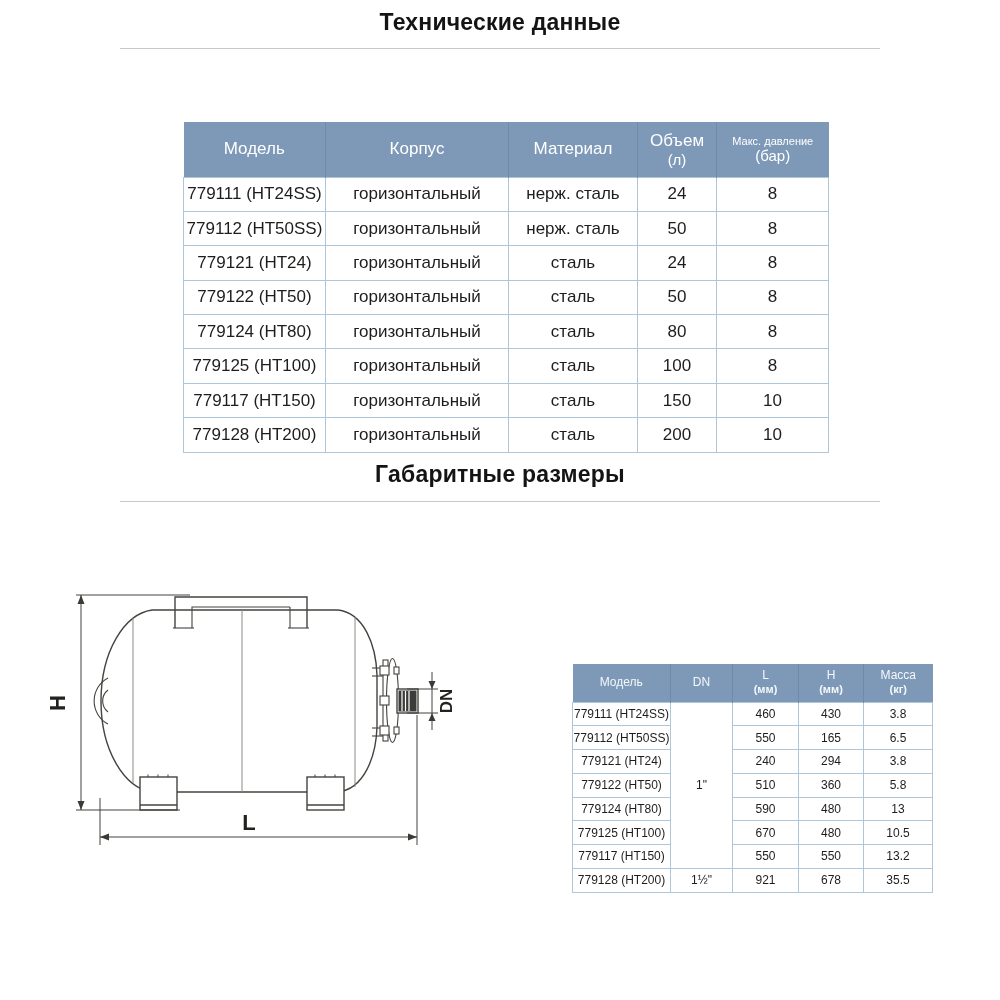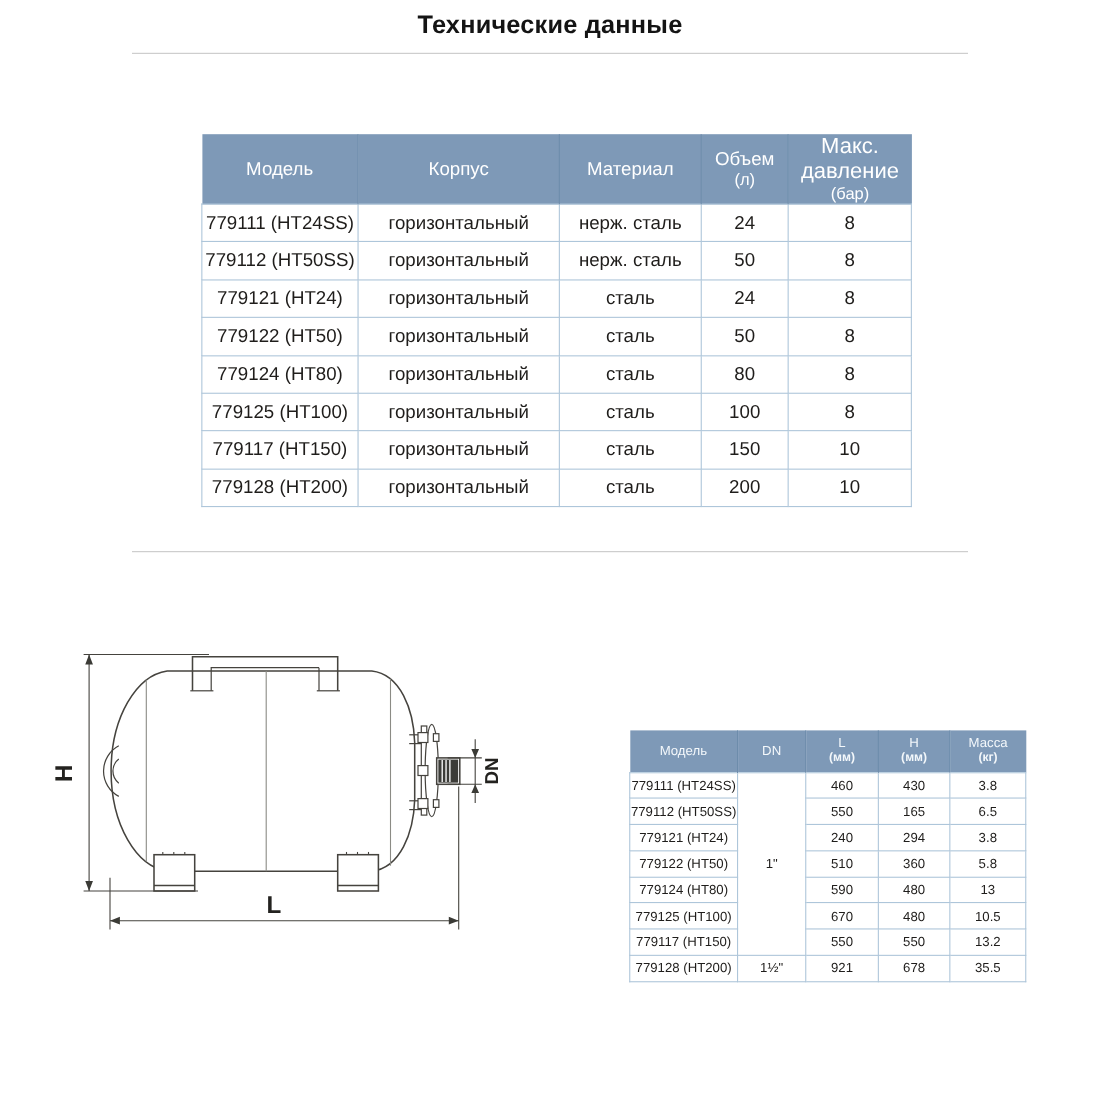--- a/index.html
+++ b/index.html
@@ -23,21 +23,21 @@
 
   table{border-collapse:collapse;table-layout:fixed;position:absolute;margin-top:45px;}
   th,td{padding:0;text-align:center;vertical-align:middle;}
 
   
   #tech-table{left:183px;top:77px;width:645px;font-size:17px;color:#1f1d1b;}
   #tech-table th{background:var(--header-bg);color:#fff;font-weight:400;
     height:55px;border-right:1px solid var(--hd);}
   #tech-table th:last-child{border-right:none;}
   #tech-table th .sub{font-size:15px;}
-  #tech-table th:nth-child(5) .l1{font-size:20px;}
+  #tech-table th:nth-child(5) .l1{font-size:11px;}
   #tech-table tbody tr{height:34.4px;}
   #tech-table tbody td{border:1px solid var(--tb);background:#fff;}
 
   
   #dim-table{left:572px;top:619px;width:360px;font-size:12px;color:#1f1d1b;}
   #dim-table th{background:var(--header-bg);color:#f4f8fb;font-weight:400;
     height:38px;border-right:1px solid var(--hd);line-height:1.25;}
   #dim-table th:last-child{border-right:none;}
   #dim-table th .sub{font-size:11px;font-weight:bold;}
   #dim-table tbody tr{height:23.75px;}
@@ -141,20 +141,21 @@
         <tr>
           <td>779128 (HT200)</td>
           <td>горизонтальный</td>
           <td>сталь</td>
           <td>200</td>
           <td>10</td>
         </tr>
       </tbody>
   </table>
 
+  <div id="title-dim" class="section-title">Габаритные размеры</div>
   <div id="rule-dim" class="rule"></div>
 
   <svg id="tank-drawing" width="480" height="310" viewBox="0 0 480 310">
     <g stroke="var(--ln)" fill="none" stroke-width="1.4">
 
       <path d="M 112,50 H 298 C 324,53 336,85 337,115 L 337,167 C 336,197 324,229 298,232 H 112 C 84,228 61,190 61,141 C 61,92 84,54 112,50 Z"></path>
 
       <path stroke-width="1.1" d="M 68,118 A 26,26 0 0 0 68,164 M 68,130 A 14,14 0 0 0 68,152"></path>
 
       <g stroke="#8b8b85" stroke-width="1">

